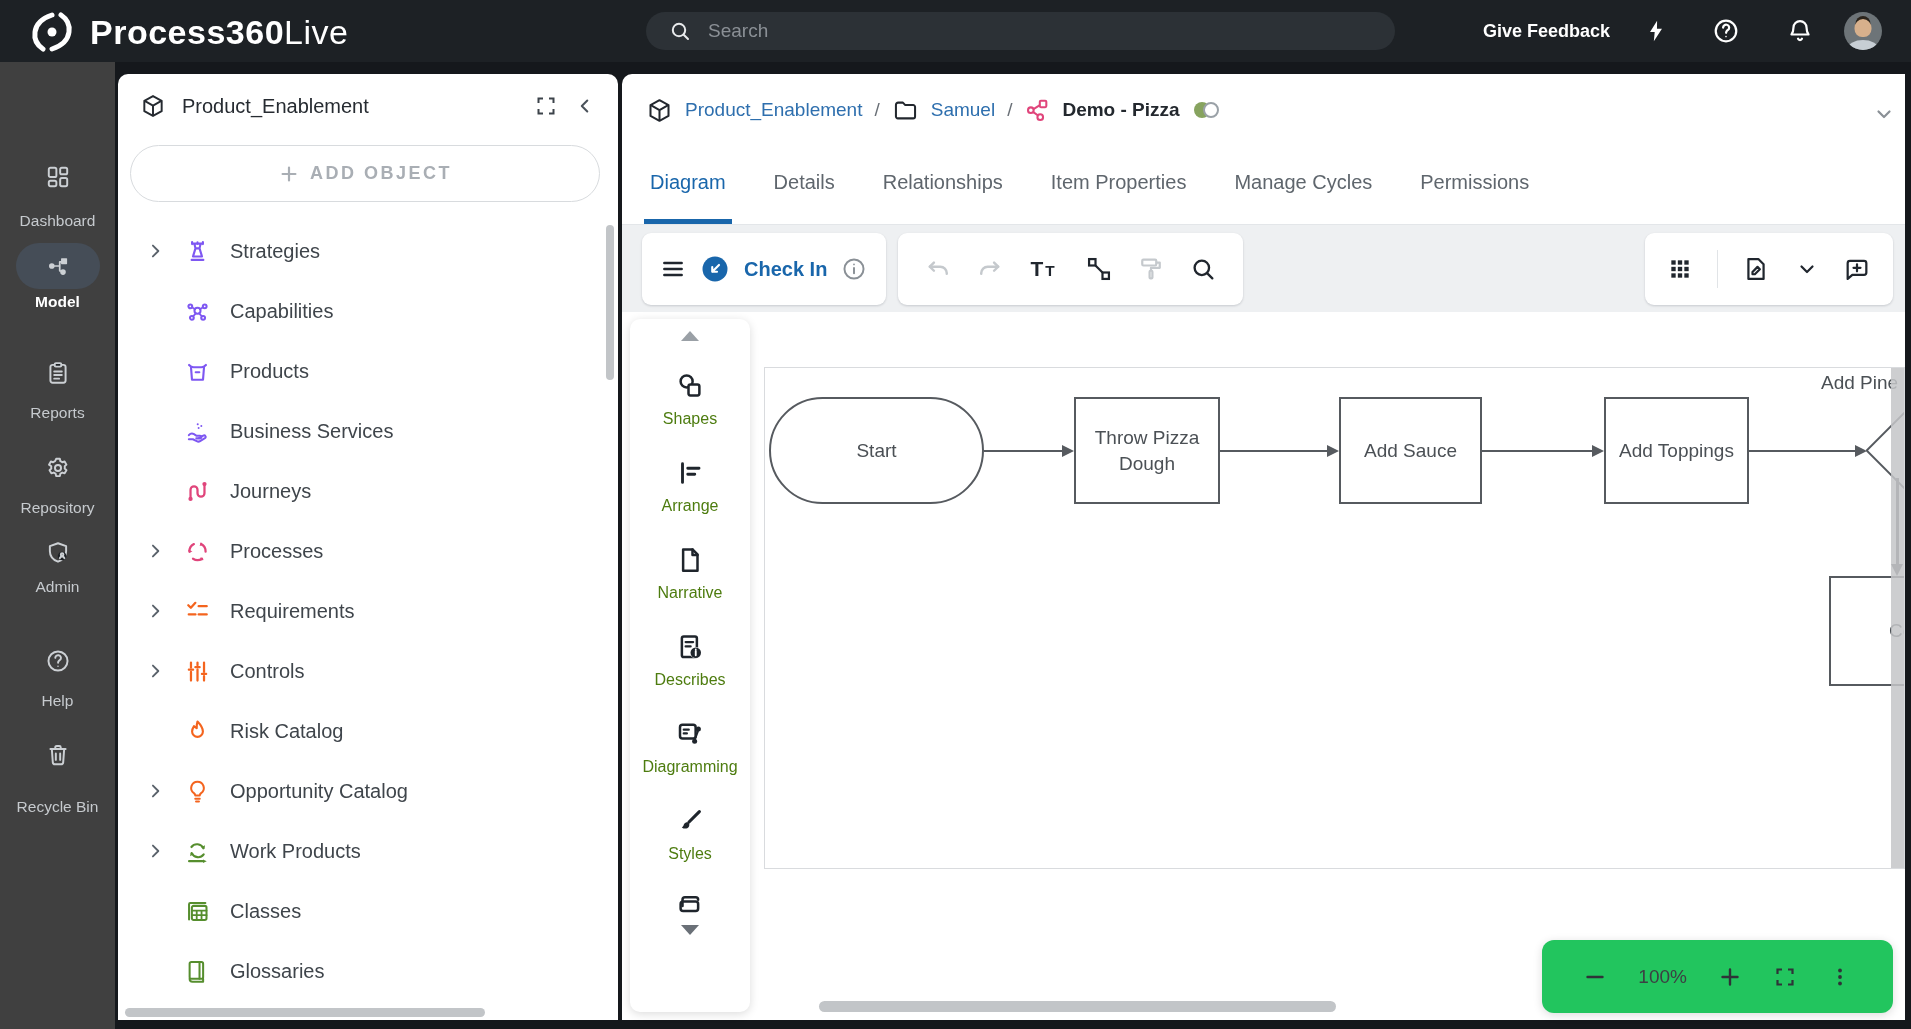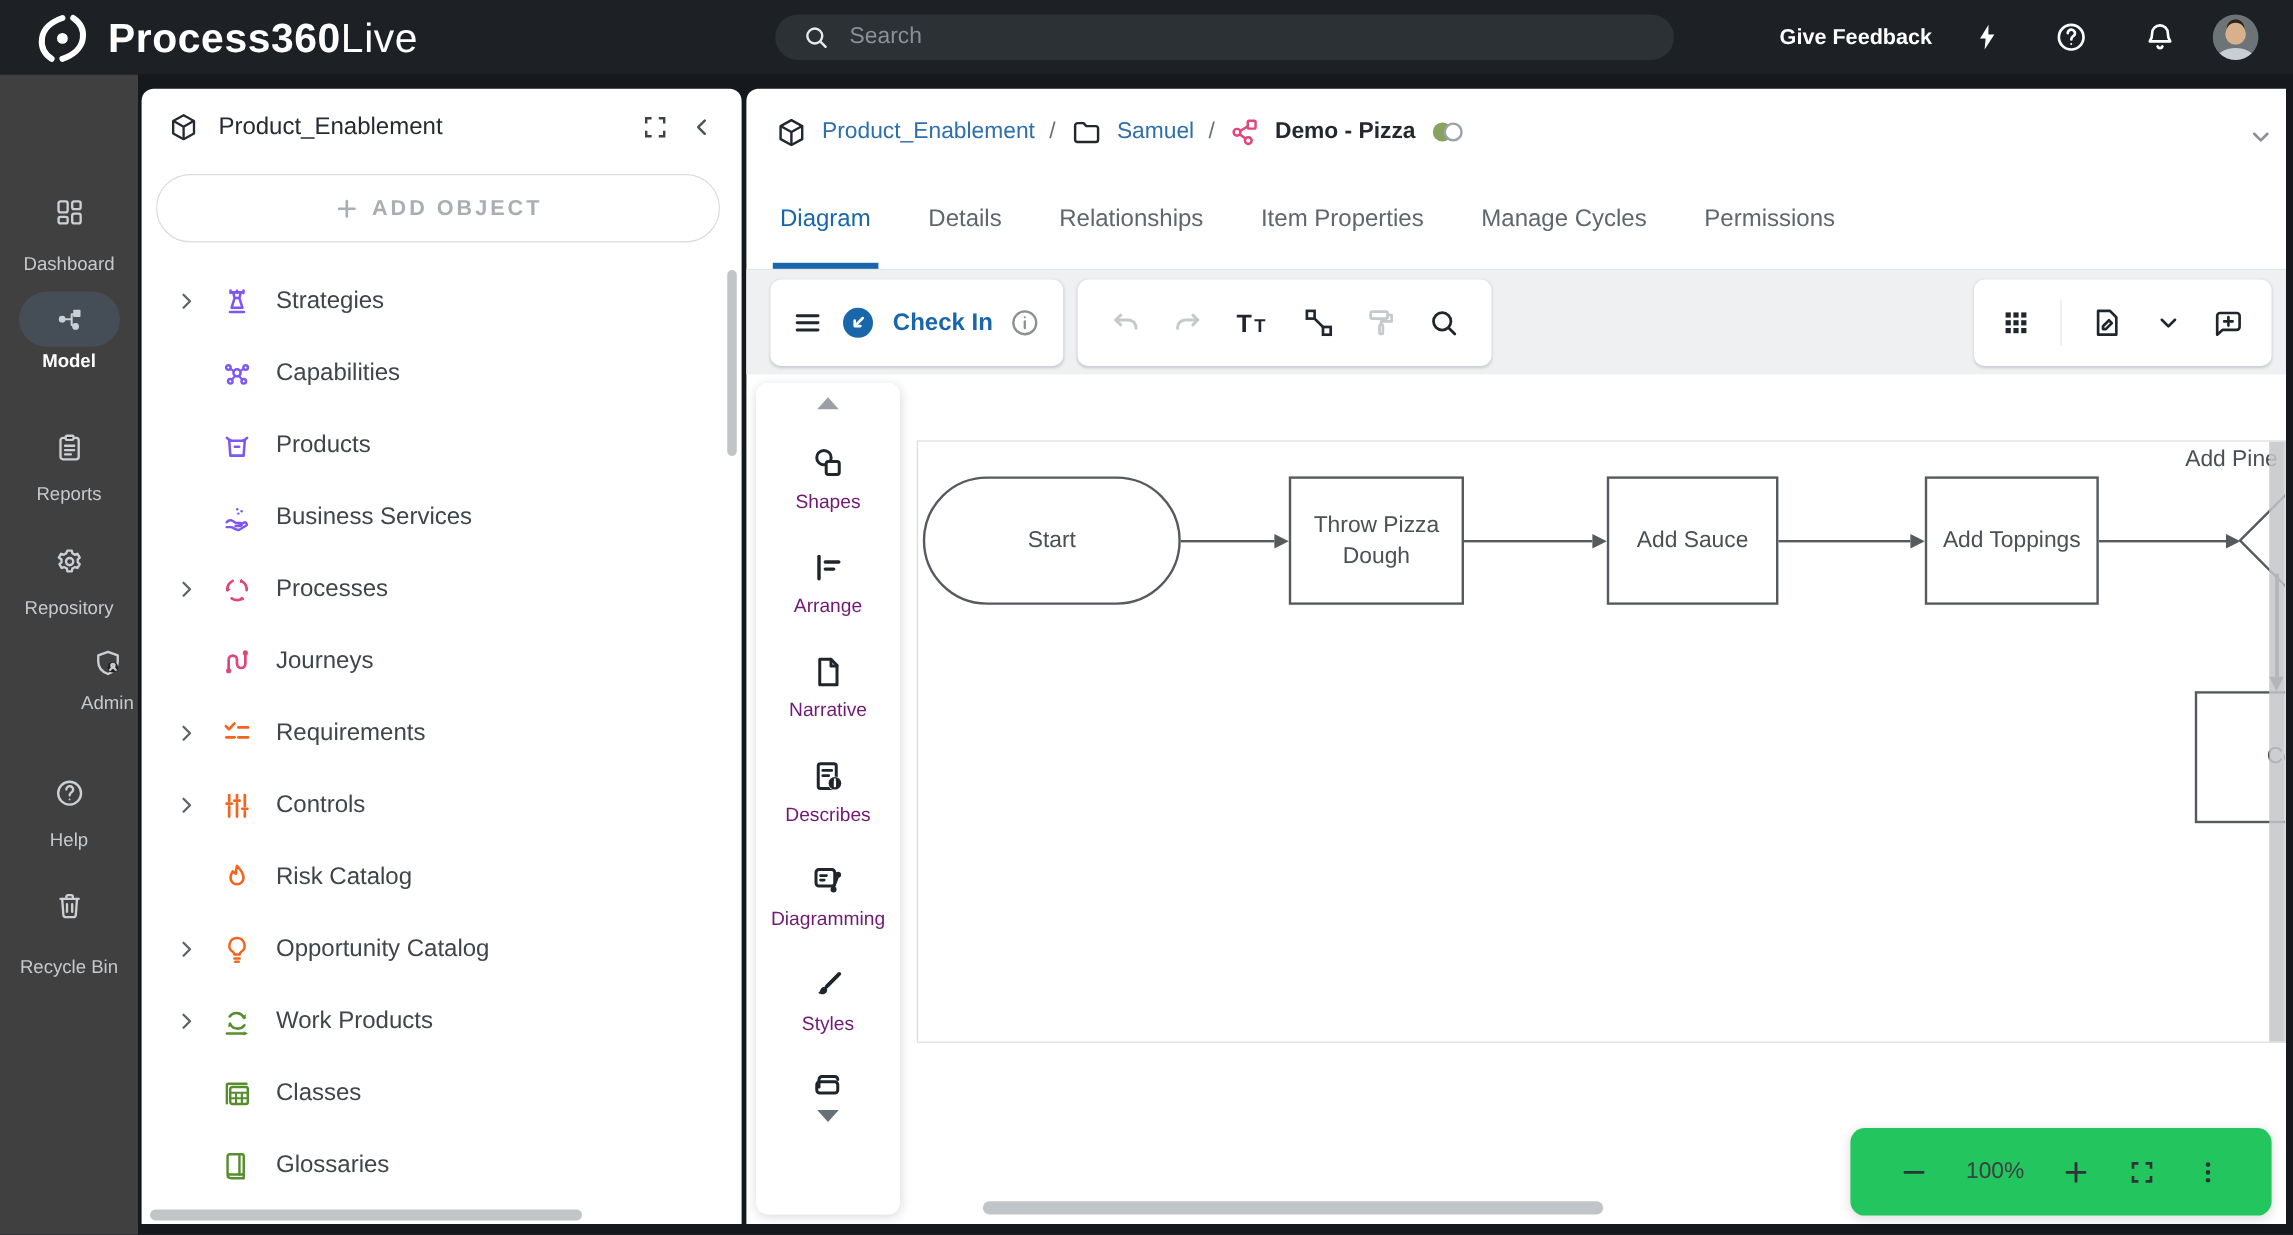--- a/index.html
+++ b/index.html
@@ -85,21 +85,21 @@
   .canvas-label{position:absolute;font-size:19px;color:#4b5055;white-space:nowrap}
   .cv-vscroll{position:absolute;right:0;top:0;width:13px;height:502px;background:rgba(196,198,200,.85);cursor:pointer}
   .hscroll-main{position:absolute;left:197px;top:927px;width:517px;height:11px;border-radius:6px;background:#c2c5c8;cursor:pointer}
 
   
   .palette{position:absolute;left:630px;top:319px;width:120px;height:693px;background:#fff;border-radius:10px;box-shadow:0 2px 10px rgba(0,0,0,.14);z-index:15;display:flex;flex-direction:column;align-items:center}
   .pal-tri{width:0;height:0;border-left:9px solid transparent;border-right:9px solid transparent;cursor:pointer}
   .tri-up{border-bottom:10px solid #9aa0a6;margin-top:12px}
   .tri-down{border-top:10px solid #6a7077;margin-top:6px}
   .pal-item{display:flex;flex-direction:column;align-items:center;margin-top:30px;cursor:pointer;color:#1f252c}
-  .pal-item .plbl{font-size:16px;color:#701a75;margin-top:9px}
+  .pal-item .plbl{font-size:16px;color:#4d7c0f;margin-top:9px}
   .pal-stack{margin-top:26px;color:#1f252c;cursor:pointer}
 
   
   .zoombar{position:absolute;left:1542px;top:940px;width:351px;height:73px;background:#22c55e;border-radius:12px;box-shadow:0 2px 10px rgba(0,0,0,.14);z-index:15;display:flex;align-items:center;justify-content:space-around;padding:0 26px}
   .zoom-level{font-size:19px;color:#3c4043}
   .zbtn{cursor:pointer;color:#2f3338;display:flex;align-items:center;justify-content:center}
 </style>
 </head>
 <body>
 
@@ -187,21 +187,21 @@
       </div>
       <div class="rail-item" style="top: 391px; height: auto;">
         <span class="ric">
           <svg width="26" height="26" viewBox="0 0 24 24" fill="none" stroke="currentColor" stroke-width="1.8" stroke-linecap="round" stroke-linejoin="round">
             <path d="M10.3 3.5h3.4l.5 2.2a6.6 6.6 0 011.8 1l2.1-.7 1.7 2.9-1.6 1.5a6.6 6.6 0 010 2.1l1.6 1.5-1.7 2.9-2.1-.7a6.6 6.6 0 01-1.8 1l-.5 2.3h-3.4l-.5-2.3a6.6 6.6 0 01-1.8-1l-2.1.7-1.7-2.9 1.6-1.5a6.6 6.6 0 010-2.1L3.7 8.9l1.7-2.9 2.1.7a6.6 6.6 0 011.8-1z"></path>
             <circle cx="12" cy="12" r="2.8"></circle>
           </svg>
         </span>
         <div class="rlb" style="position: relative; margin-top: 16px;">Repository</div>
       </div>
-      <div class="rail-item" style="top: 476px; height: auto; margin-left: 32px;">
+      <div class="rail-item" style="top: 476px; height: auto;">
         <span class="ric">
           <svg width="26" height="26" viewBox="0 0 24 24" fill="none" stroke="currentColor" stroke-width="1.8" stroke-linecap="round" stroke-linejoin="round">
             <path d="M12 3l7.5 2.7v4.6c0 4.6-3.1 8-7.5 9.7C7.6 18.3 4.5 14.9 4.5 10.3V5.7z"></path>
             <circle cx="15.8" cy="14.8" r="4" fill="#1d2125" stroke="none"></circle>
             <circle cx="15.8" cy="13.5" r="1.2"></circle>
             <path d="M13.7 16.8c.4-1 1.2-1.5 2.1-1.5s1.7.5 2.1 1.5"></path>
           </svg>
         </span>
         <div class="rlb" style="position: relative; margin-top: 10px;">Admin</div>
       </div>
@@ -309,51 +309,51 @@
               <path d="M4.3 15.3c1.2-1.4 3-1.8 4.6-.9l2.3 1.4h3.1a1.15 1.15 0 110 2.3h-3.4"></path>
               <path d="M13.5 17.7l3.6-2.1c.7-.4 1.5-.2 1.9.5.4.6.2 1.4-.4 1.8l-4.3 2.6c-.9.6-2 .6-3 .1l-3.4-1.7H4.3"></path>
               <circle cx="12.2" cy="5.6" r="0.9" fill="currentColor" stroke="none"></circle>
               <circle cx="15.4" cy="7.2" r="0.9" fill="currentColor" stroke="none"></circle>
               <circle cx="13" cy="8.9" r="0.9" fill="currentColor" stroke="none"></circle>
             </svg>
           </span>
           <span class="tlbl">Business Services</span>
         </div>
         <div class="tree-row">
+          <span class="chev empty">
+            <svg width="20" height="20" viewBox="0 0 24 24" fill="none" stroke="currentColor" stroke-width="1.8" stroke-linecap="round" stroke-linejoin="round">
+              <path d="M9.5 5.5L16 12l-6.5 6.5" stroke-width="2.2"></path>
+            </svg>
+          </span>
+          <span class="tico" style="color: rgb(224, 69, 123);">
+            <svg width="27" height="27" viewBox="0 0 24 24" fill="none" stroke="currentColor" stroke-width="1.8" stroke-linecap="round" stroke-linejoin="round">
+              <path d="M5.8 18.2v-7.7a3.1 3.1 0 016.2 0v3a3.1 3.1 0 006.2 0V5.8" stroke-width="2"></path>
+              <circle cx="5.8" cy="18.6" r="1.9" fill="currentColor" stroke="none"></circle>
+              <circle cx="18.2" cy="5.4" r="1.9" fill="currentColor" stroke="none"></circle>
+            </svg>
+          </span>
+          <span class="tlbl">Journeys</span>
+        </div>
+        <div class="tree-row">
           <span class="chev">
             <svg width="20" height="20" viewBox="0 0 24 24" fill="none" stroke="currentColor" stroke-width="1.8" stroke-linecap="round" stroke-linejoin="round">
               <path d="M9.5 5.5L16 12l-6.5 6.5" stroke-width="2.2"></path>
             </svg>
           </span>
           <span class="tico" style="color: rgb(224, 69, 123);">
             <svg width="27" height="27" viewBox="0 0 24 24" fill="none" stroke="currentColor" stroke-width="1.8" stroke-linecap="round" stroke-linejoin="round">
               <path d="M8.8 5.4a7.4 7.4 0 00-4 6.8" stroke-width="2"></path>
               <path d="M8 18.4a7.4 7.4 0 008 0" stroke-width="2"></path>
               <path d="M19.2 12.2a7.4 7.4 0 00-4-6.8" stroke-width="2"></path>
               <path d="M3.6 10.4l1.2 3 2.7-1.6z" fill="currentColor" stroke="none"></path>
               <path d="M17.6 19.6l-3.2.4.5-3.1z" fill="currentColor" stroke="none"></path>
               <path d="M15 3.6l1.9 2.6-3 1z" fill="currentColor" stroke="none"></path>
             </svg>
           </span>
           <span class="tlbl">Processes</span>
-        </div>
-        <div class="tree-row">
-          <span class="chev empty">
-            <svg width="20" height="20" viewBox="0 0 24 24" fill="none" stroke="currentColor" stroke-width="1.8" stroke-linecap="round" stroke-linejoin="round">
-              <path d="M9.5 5.5L16 12l-6.5 6.5" stroke-width="2.2"></path>
-            </svg>
-          </span>
-          <span class="tico" style="color: rgb(224, 69, 123);">
-            <svg width="27" height="27" viewBox="0 0 24 24" fill="none" stroke="currentColor" stroke-width="1.8" stroke-linecap="round" stroke-linejoin="round">
-              <path d="M5.8 18.2v-7.7a3.1 3.1 0 016.2 0v3a3.1 3.1 0 006.2 0V5.8" stroke-width="2"></path>
-              <circle cx="5.8" cy="18.6" r="1.9" fill="currentColor" stroke="none"></circle>
-              <circle cx="18.2" cy="5.4" r="1.9" fill="currentColor" stroke="none"></circle>
-            </svg>
-          </span>
-          <span class="tlbl">Journeys</span>
         </div>
         <div class="tree-row">
           <span class="chev">
             <svg width="20" height="20" viewBox="0 0 24 24" fill="none" stroke="currentColor" stroke-width="1.8" stroke-linecap="round" stroke-linejoin="round">
               <path d="M9.5 5.5L16 12l-6.5 6.5" stroke-width="2.2"></path>
             </svg>
           </span>
           <span class="tico" style="color: rgb(244, 100, 30);">
             <svg width="27" height="27" viewBox="0 0 24 24" fill="none" stroke="currentColor" stroke-width="1.8" stroke-linecap="round" stroke-linejoin="round">
               <path d="M3.8 6.4l2.3 2.3 4-4.4" stroke-width="2"></path>

